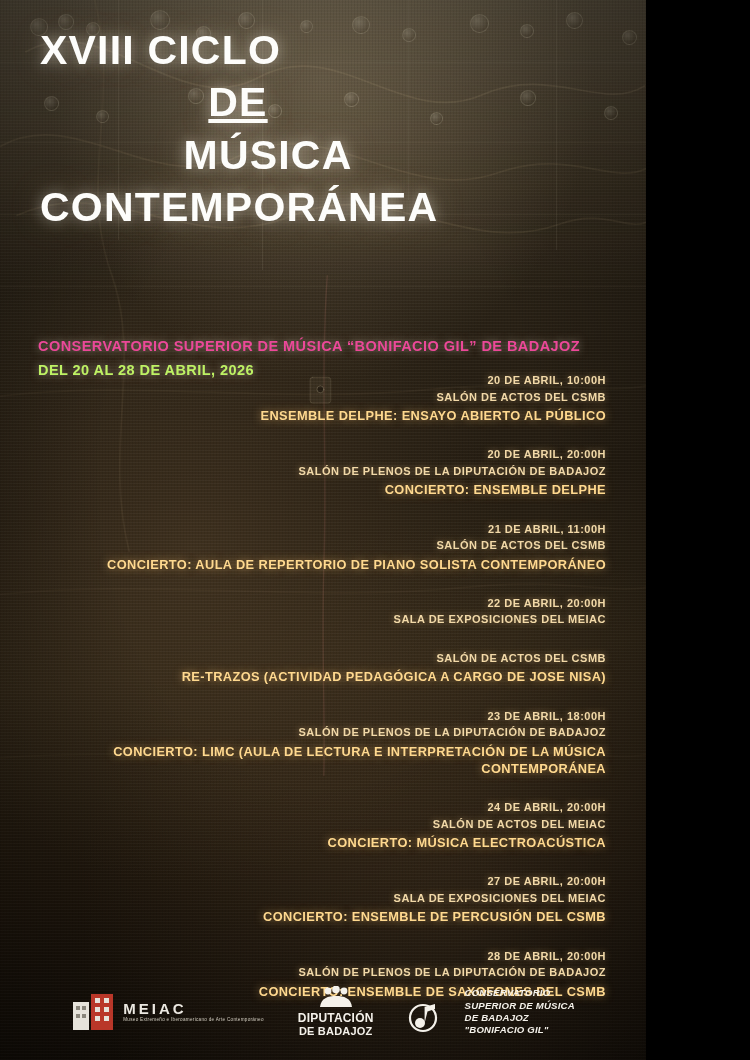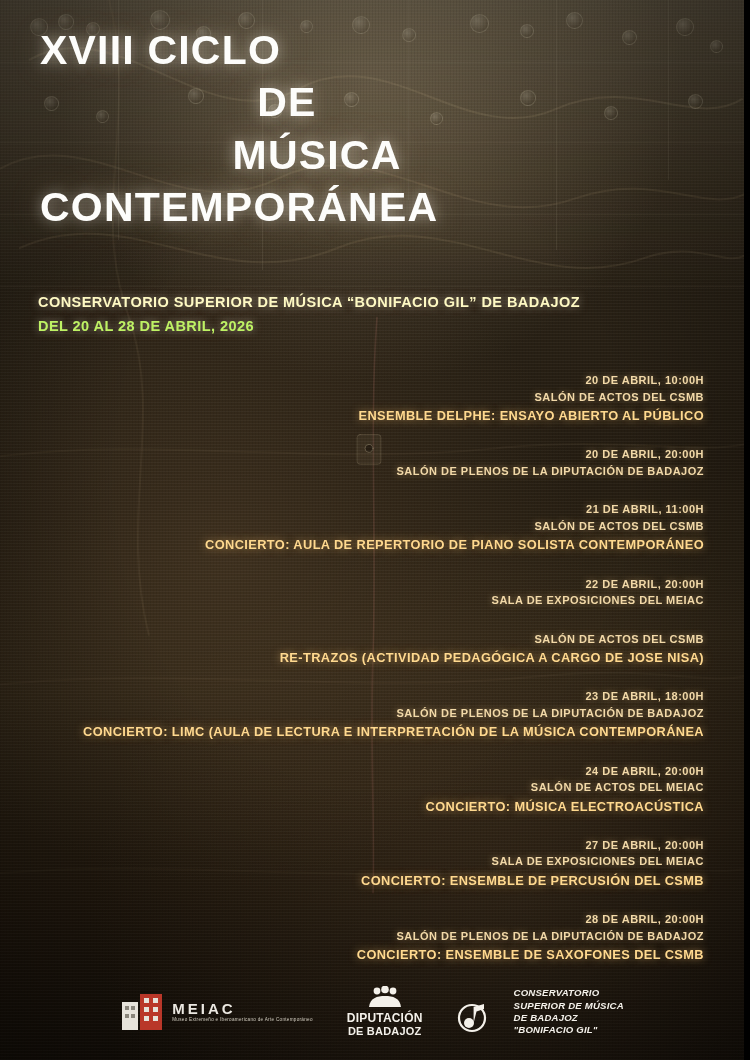--- a/index.html
+++ b/index.html
@@ -5,21 +5,21 @@
   html, body {
     margin: 0;
     padding: 0;
     background: #000;
   }
   body {
     font-family: "Liberation Sans", sans-serif;
   }
   .poster {
     position: relative;
-    width: 744px;
+    width: 646px;
     height: 1060px;
     overflow: hidden;
     background: #1a1208;
     color: #ffffff;
   }
 
   
   .bg {
     position: absolute;
     inset: 0;
@@ -92,36 +92,37 @@
   .title-line {
     font-weight: 700;
     font-size: 41px;
     letter-spacing: 1.2px;
     line-height: 1.28;
     color: #fdfdfb;
     text-shadow: 0 0 14px rgba(255,250,235,0.45), 0 0 34px rgba(255,240,210,0.25);
     white-space: nowrap;
   }
   .t1 { text-align: left; }
-  .t2 { text-align: center; padding-right: 170px; }
+  .t2 { text-align: center; padding-right: 170px; text-decoration: underline; }
   .t3 { text-align: center; padding-right: 110px; }
   .t4 { text-align: left; }
 
   .venue-block {
     position: absolute;
     top: 294px;
     left: 38px;
     right: 38px;
   }
   .venue {
     font-weight: 700;
     font-size: 14.5px;
     letter-spacing: .45px;
-    color: #fef9c3;
+    color: #ec4899;
     text-shadow: 0 0 8px rgba(255,245,225,0.5);
+    margin-top: 44px;
   }
   .dates {
     margin-top: 8px;
     font-weight: 700;
     font-size: 14.5px;
     letter-spacing: .45px;
     color: #bef264;
     text-shadow: 0 0 8px rgba(255,245,225,0.5);
   }
 
@@ -285,20 +286,21 @@
 
       <div class="event">
         <div class="when">20 DE ABRIL, 10:00H</div>
         <div class="where">SALÓN DE ACTOS DEL CSMB</div>
         <div class="what">ENSEMBLE DELPHE: ENSAYO ABIERTO AL PÚBLICO</div>
       </div>
 
       <div class="event">
         <div class="when">20 DE ABRIL, 20:00H</div>
         <div class="where">SALÓN DE PLENOS DE LA DIPUTACIÓN DE BADAJOZ</div>
+        <div class="what">CONCIERTO: ENSEMBLE DELPHE</div>
       </div>
 
       <div class="event">
         <div class="when">21 DE ABRIL, 11:00H</div>
         <div class="where">SALÓN DE ACTOS DEL CSMB</div>
         <div class="what">CONCIERTO: AULA DE REPERTORIO  DE PIANO SOLISTA CONTEMPORÁNEO</div>
       </div>
 
       <div class="event">
         <div class="when">22  DE ABRIL, 20:00H</div>

